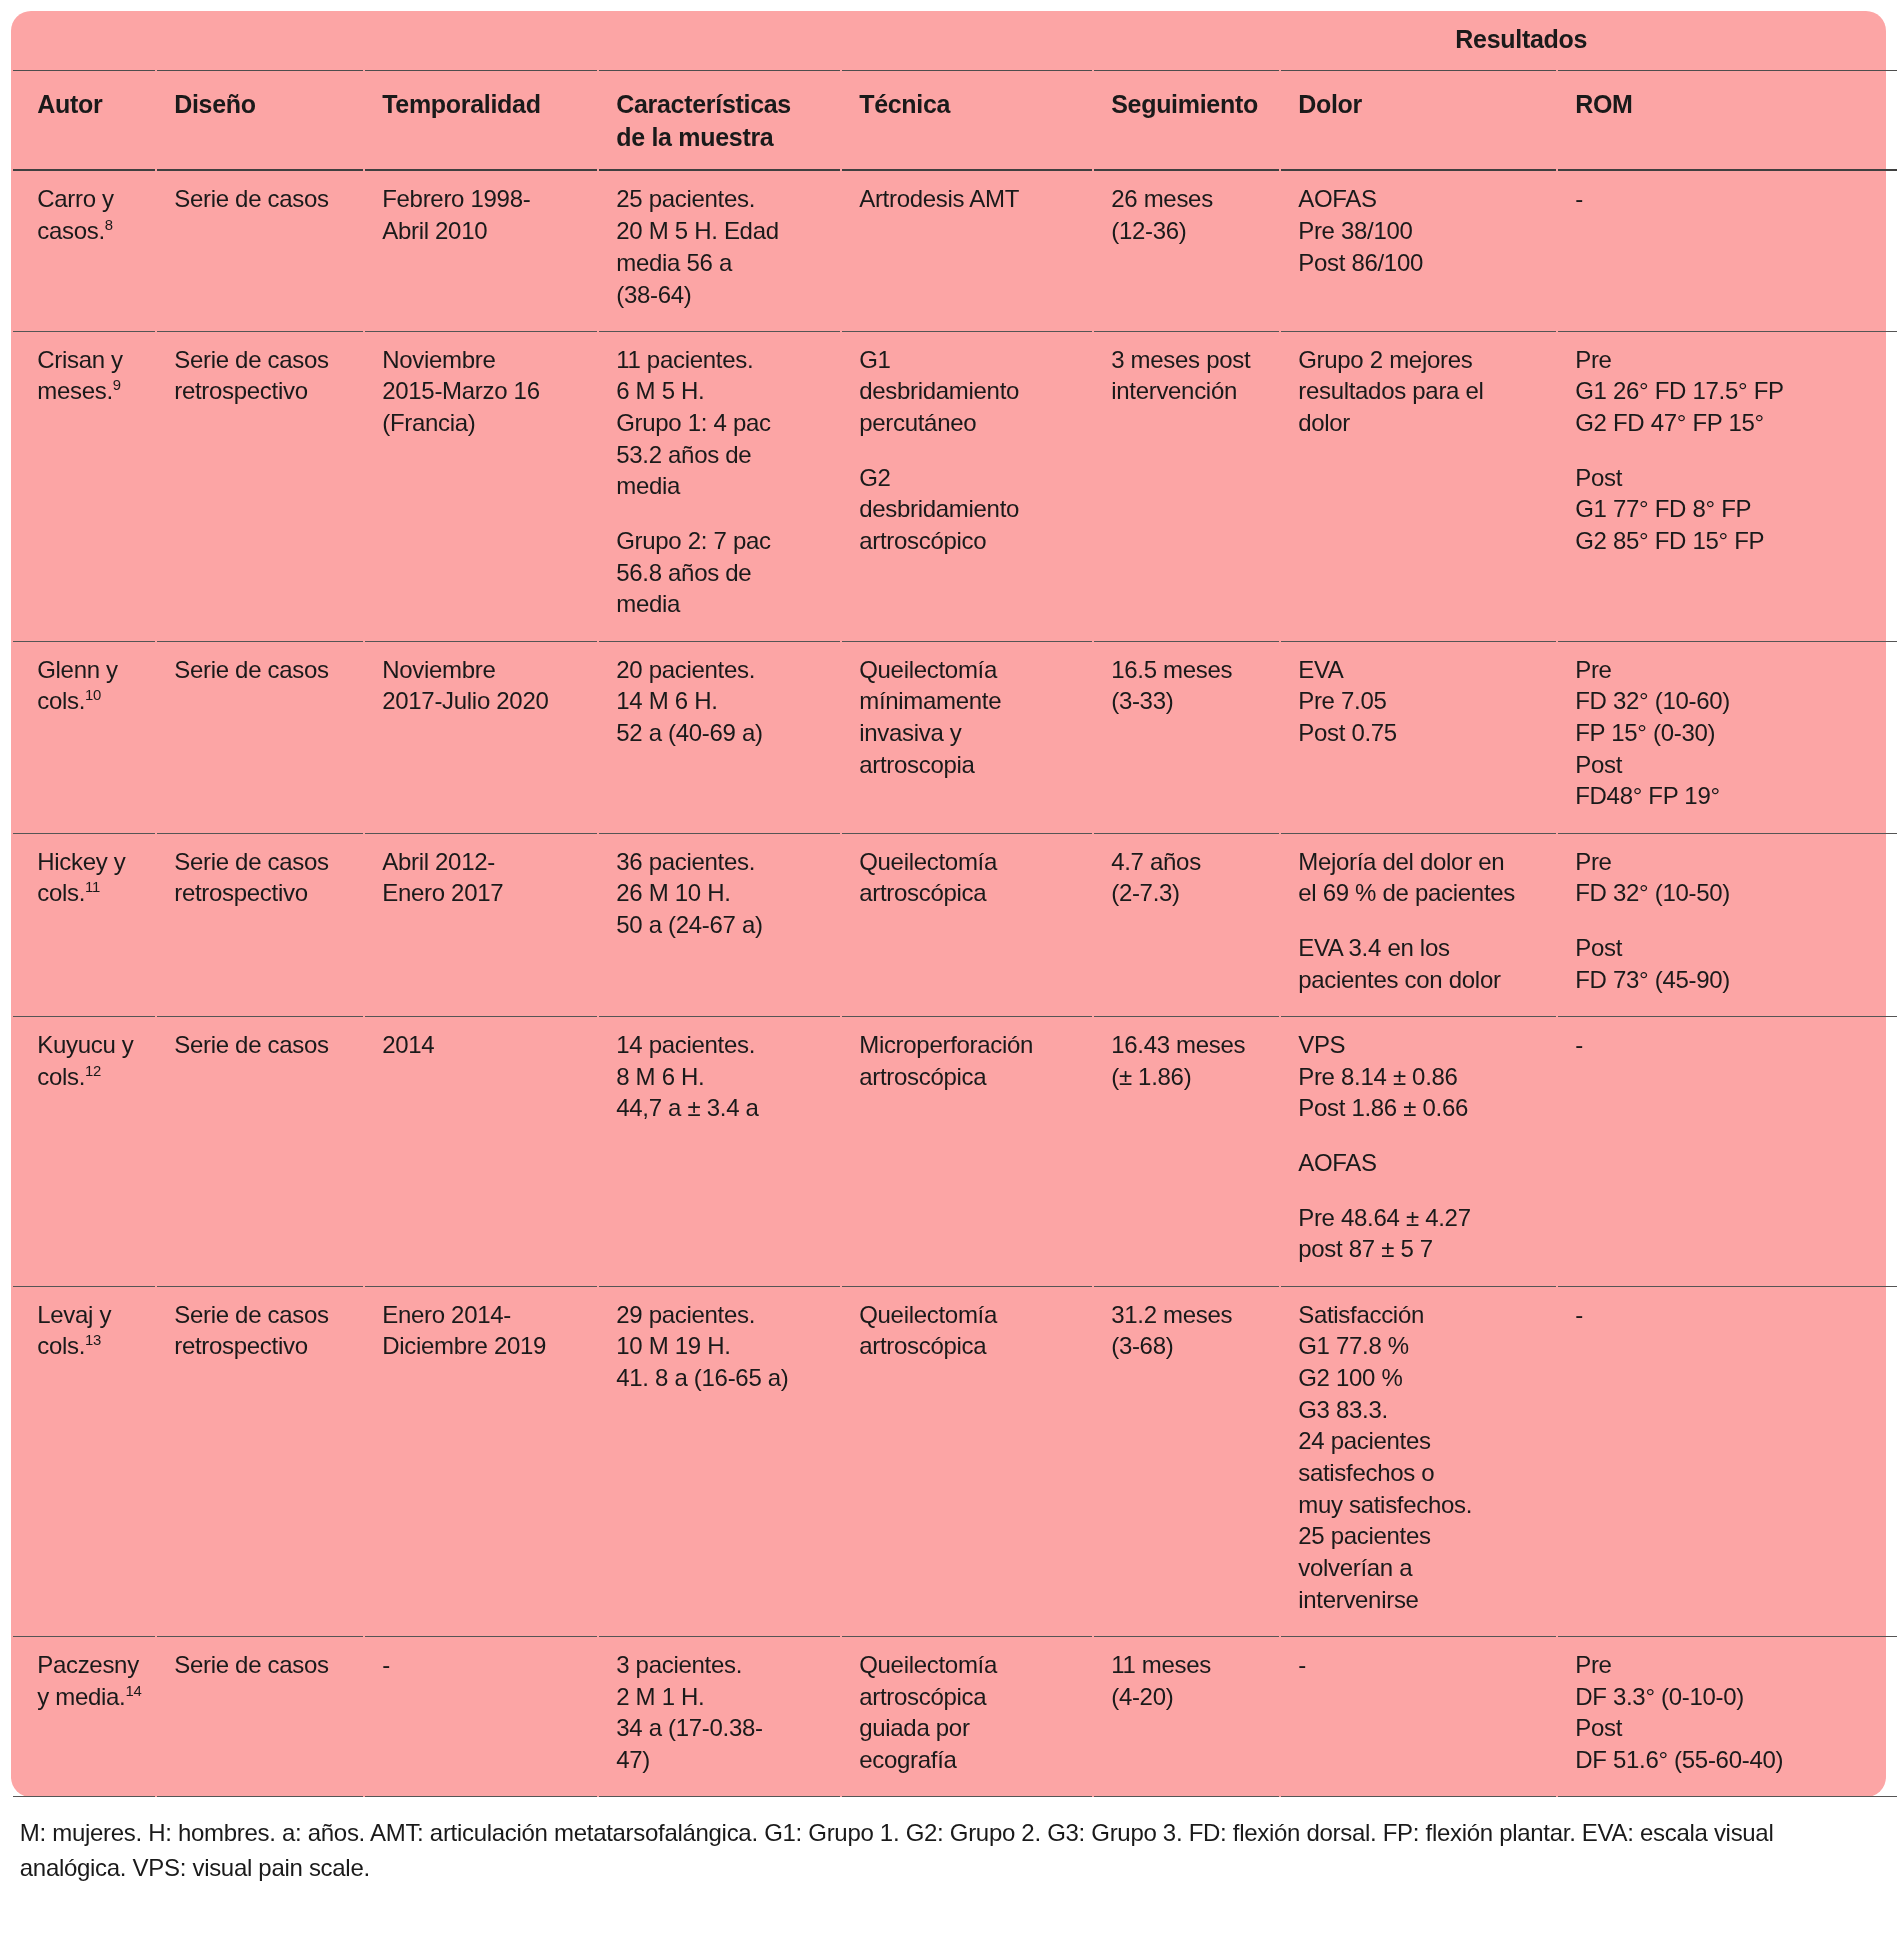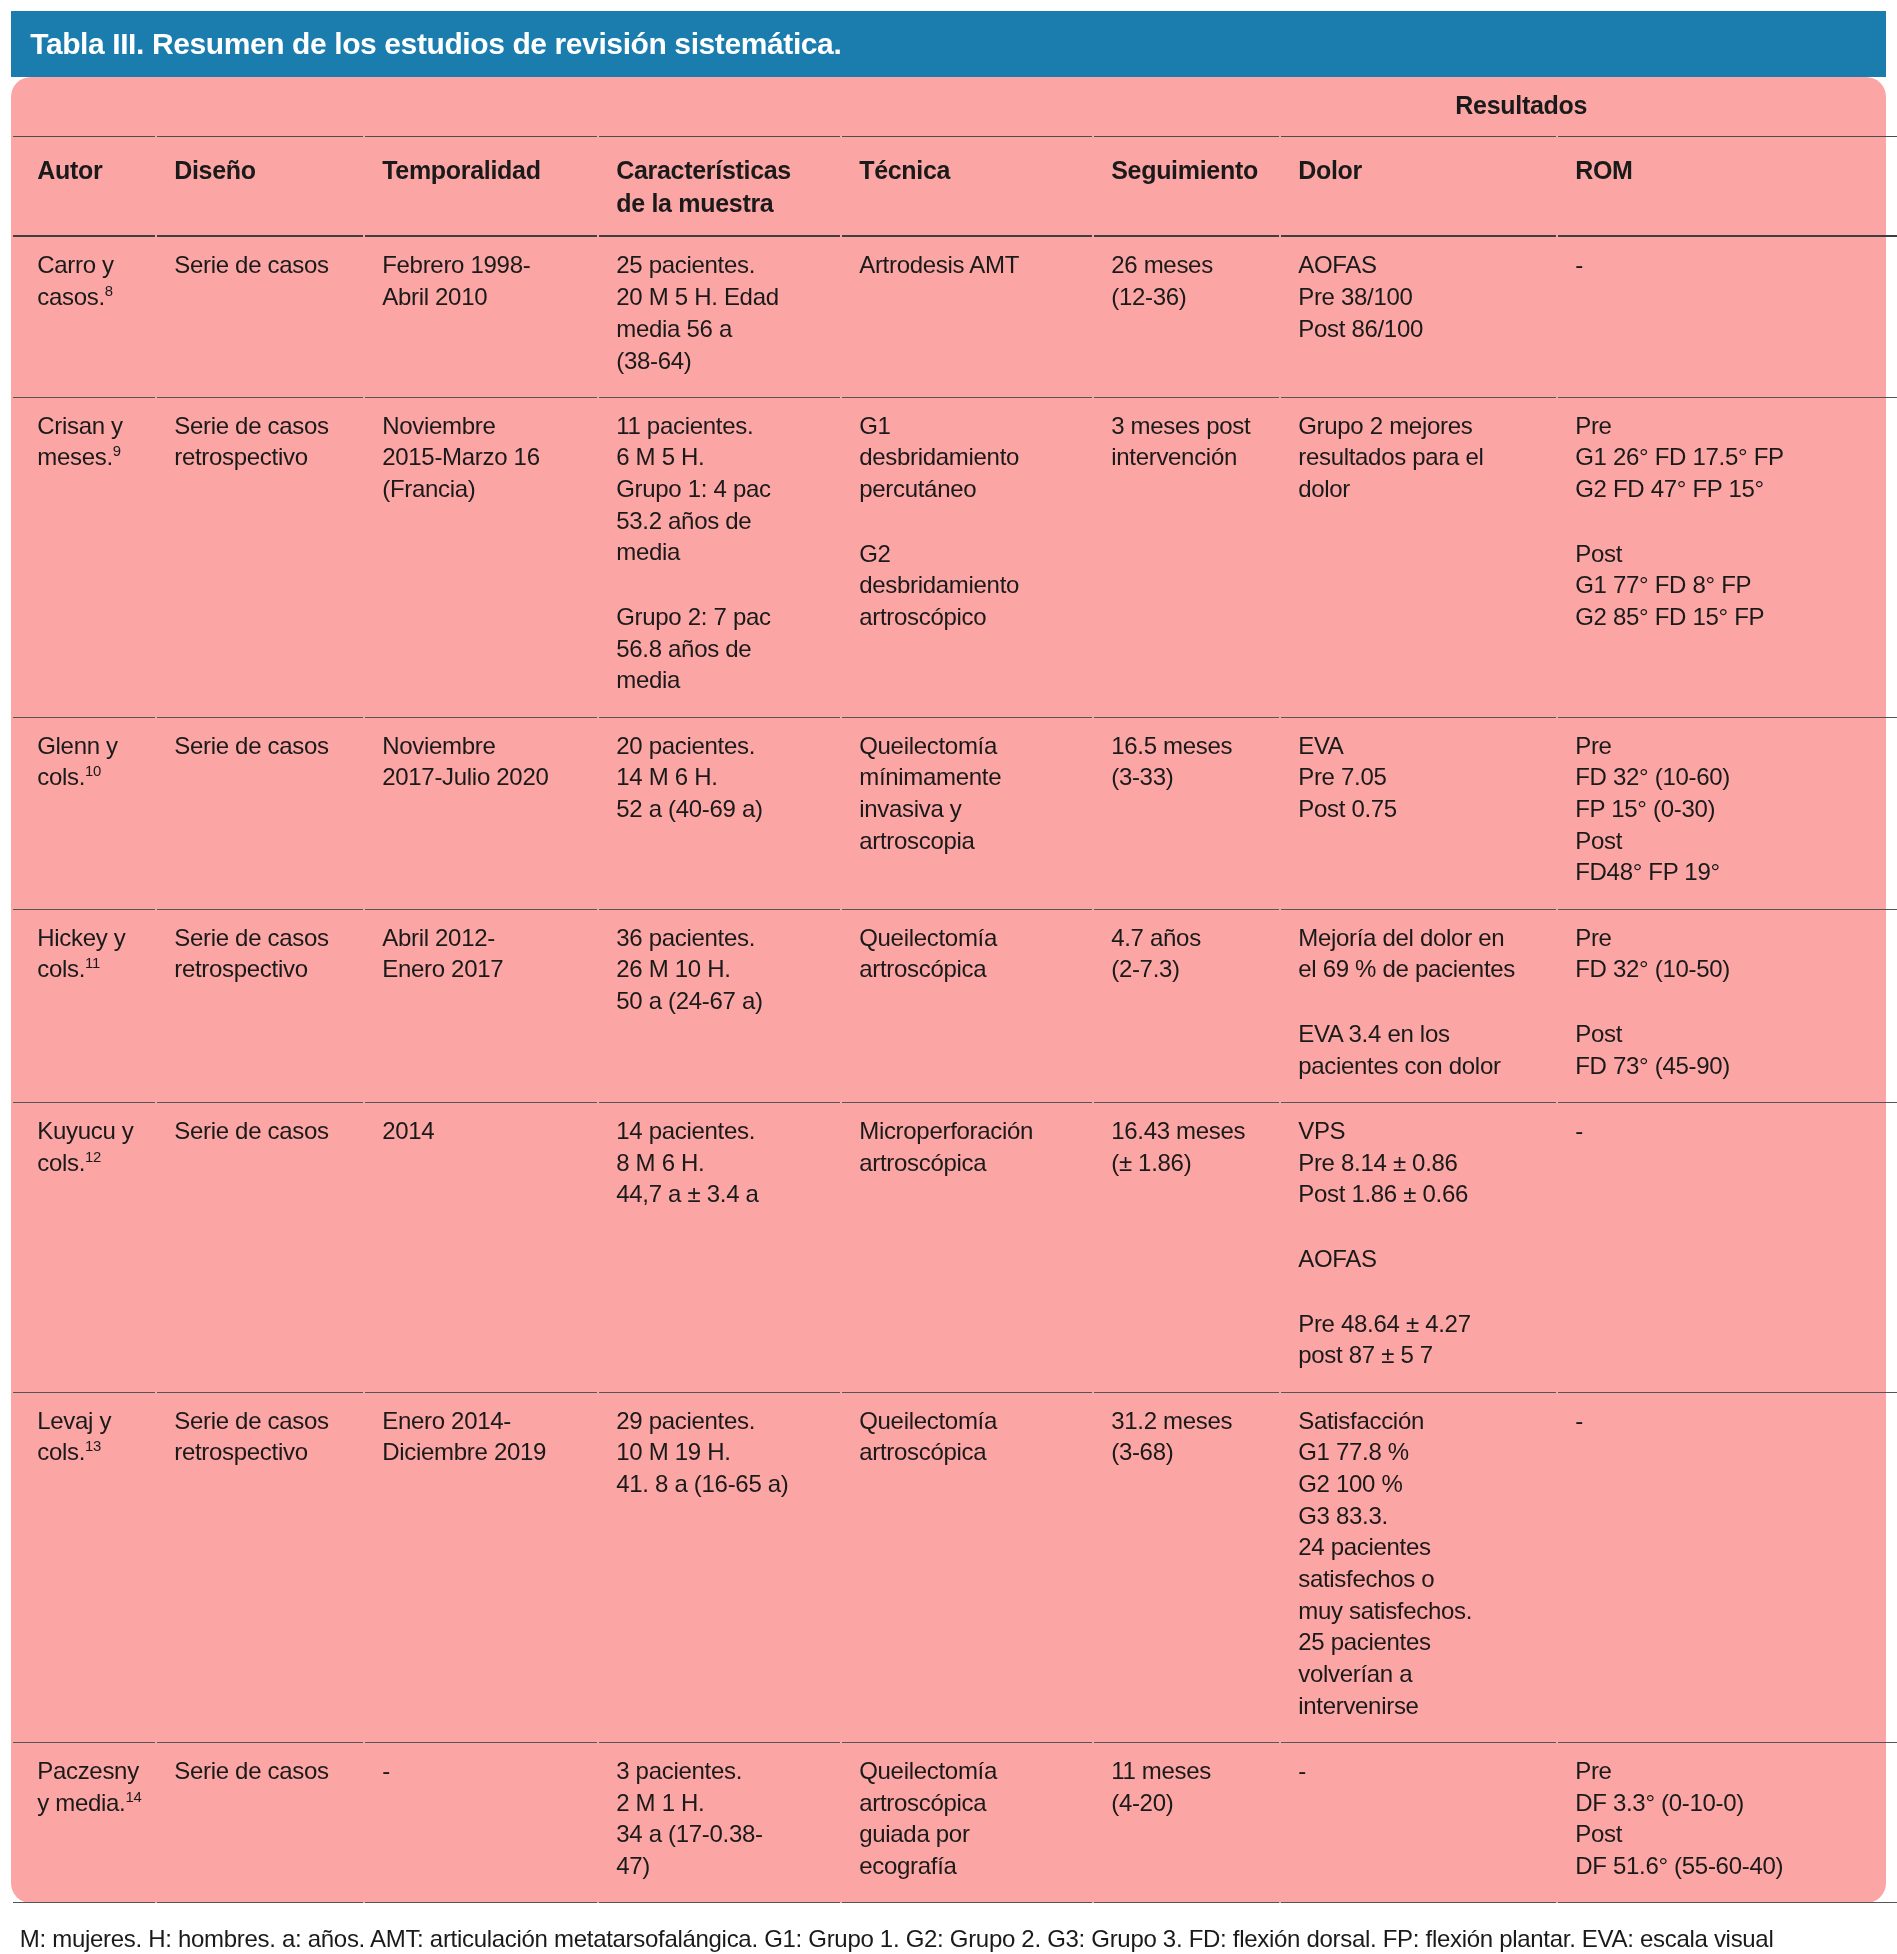--- a/index.html
+++ b/index.html
@@ -26,35 +26,32 @@
   th:first-child, td:first-child { padding-left:24px;margin-top:32px; }
   tr.group-row td { padding:12px 0 13.8px 0; font-weight:700; font-size:25px; }
   tr.group-row td.group-label { text-align:center; padding-right:163px; }
   tr.head-row th {
     border-top:1.7px solid #4d4d4d; font-weight:700; font-size:25px;
     padding-top:17px; padding-bottom:15.5px;
   }
   tbody td { border-top:1.7px solid #555555; }
   tbody tr.first td { border-top:2.6px solid #3f3f3f; }
   tbody tr:last-child td { border-bottom:1.7px solid #555555; }
-  .para + .para { margin-top:33px; }
+  .para + .para { margin-top:23px; }
   sup { font-size:0.62em; line-height:0; }
   .footnote {
     background:#ffffff; padding:19px 20.6px 22.4px 8.6px; font-size:24px; line-height:1.45;
   }
 </style>
 </head>
 <body>
 
 <div class="page">
   <div class="frame">
 
-    <div class="title-bar">
-      <span class="title-text">Tabla III. Resumen de los estudios de revisión sistemática.</span>
-    </div>
 
     <div class="table-area">
       <table class="results-table">
         <colgroup>
           <col style="width:142px">
             <col style="width:206px">
             <col style="width:232px">
           <col style="width:241px">
             <col style="width:250px">
             <col style="width:185px">

